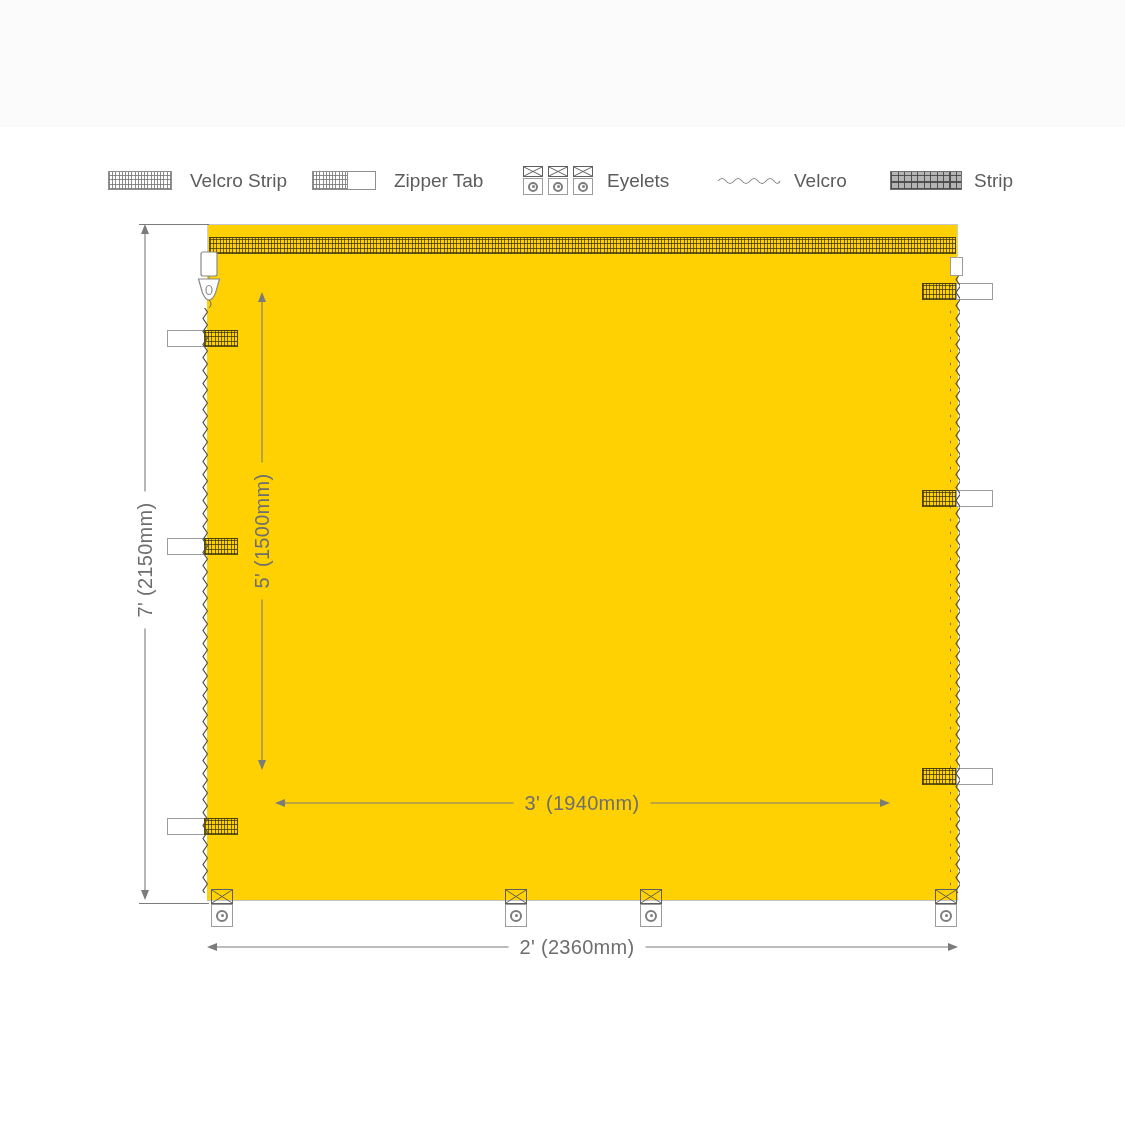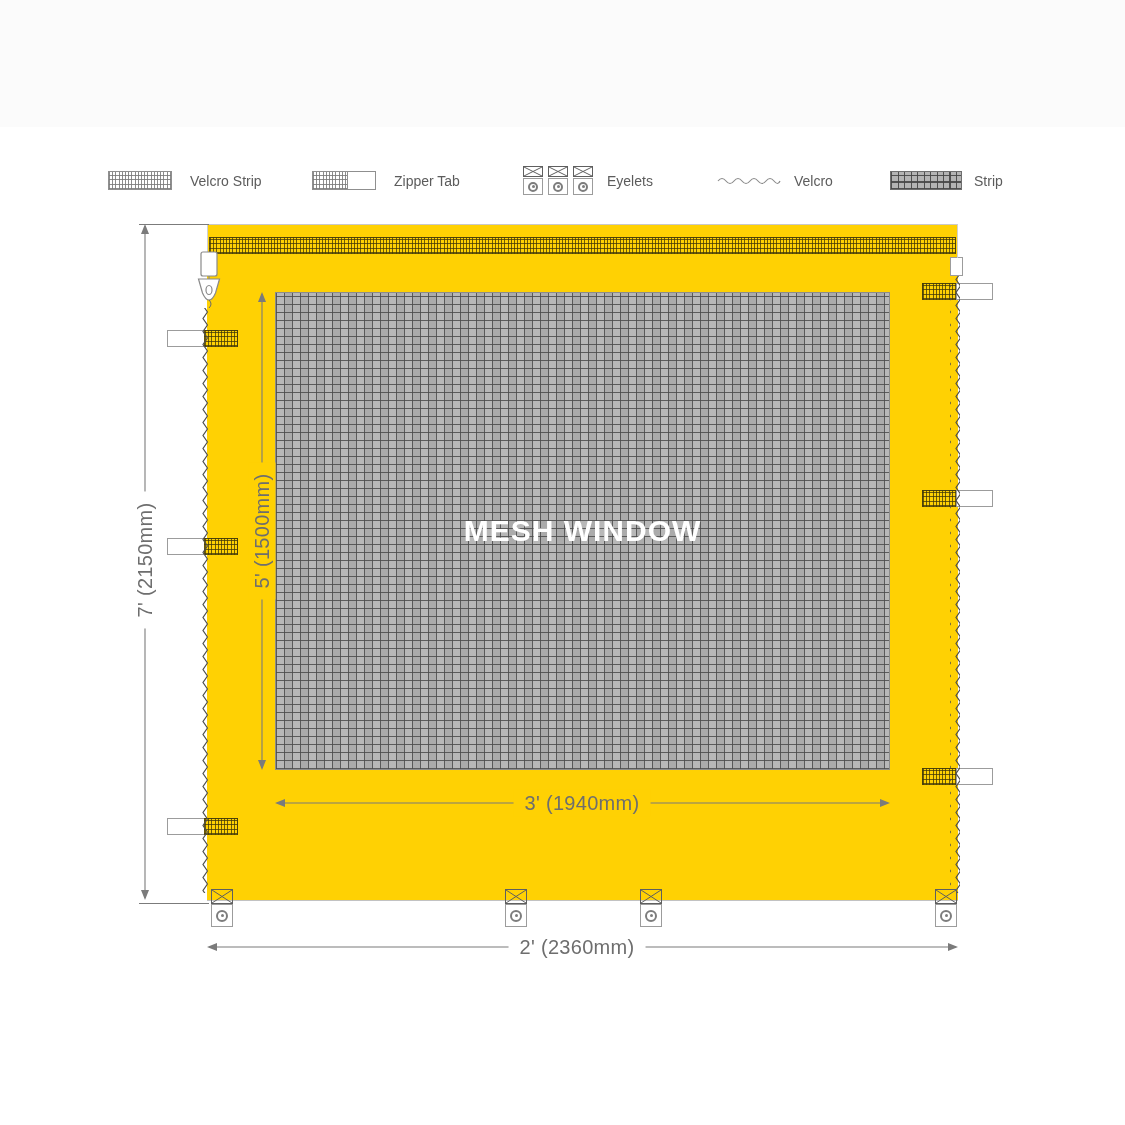--- a/index.html
+++ b/index.html
@@ -2,21 +2,21 @@
 <html style="--fabric: #FFD103; --mesh-base: #B4B4B4; --mesh-line: #6F6F6F; --dim-line: #7B7B7B; --text-gray: #5C5C5C;"><head>
 <meta charset="utf-8">
 <style>
   html,body{margin:0;padding:0;background:#fff;}
   .stage{position:relative;width:1125px;height:1125px;background:#fff;overflow:hidden;
          font-family:"Liberation Sans",sans-serif;}
   .topband{position:absolute;left:0;top:0;width:1125px;height:127px;background:#fbfbfb;}
 
   
   .leglabel{position:absolute;top:170px;height:22px;line-height:22px;
-            font-size:14px;color:#5c5c5c;z-index:7;white-space:nowrap;}
+            font-size:19px;color:#5c5c5c;z-index:7;white-space:nowrap;}
   .swatch{position:absolute;top:171px;height:19px;box-sizing:border-box;z-index:6;}
   .hatch-w{background-color:#fff;border:1px solid #8f8f8f;
     background-image:
       repeating-linear-gradient(90deg, rgba(120,120,120,.85) 0 1px, transparent 1px 3.2px),
       repeating-linear-gradient(0deg, rgba(120,120,120,.85) 0 1px, transparent 1px 4.4px);}
   .tab-plain{background:#fff;border:1px solid #8f8f8f;box-sizing:border-box;}
   .mesh-bg{background-color:var(--mesh-base,#B4B4B4);
     background-image:
       repeating-linear-gradient(90deg, rgba(75,75,75,.85) 0 1.3px, transparent 1.3px 8px),
       repeating-linear-gradient(0deg, rgba(75,75,75,.85) 0 1.3px, transparent 1.3px 8px),
@@ -127,23 +127,20 @@
     <path d="M2,7 Q6,2 10,7 T18,7 T26,7 T34,7 T42,7 T50,7 T58,7 T64,7" fill="none" stroke="#8a8a8a" stroke-width="1.2"></path>
   </svg>
   <div class="leglabel" style="left:794px;">Velcro</div>
 
   <div class="swatch mesh-sw" style="left:890px;width:72px;"></div>
   <div class="leglabel" style="left:974px;">Strip</div>
 
   <div class="panel"></div>
   <div class="topstrip hatch-y"></div>
 
-  <div class="window mesh-bg">
-    <span class="window-label">MESH WINDOW</span>
-  </div>
 
   <div class="tabwhite" style="left:167px;top:330px;width:39px;"></div>
   <div class="tabhatch hatch-y" style="left:204px;top:330px;width:34px;"></div>
   <div class="tabwhite" style="left:167px;top:538px;width:39px;"></div>
   <div class="tabhatch hatch-y" style="left:204px;top:538px;width:34px;"></div>
   <div class="tabwhite" style="left:167px;top:818px;width:39px;"></div>
   <div class="tabhatch hatch-y" style="left:204px;top:818px;width:34px;"></div>
 
   <div class="tabhatch hatch-y" style="left:922px;top:283px;width:35px;"></div>
   <div class="tabwhite" style="left:956px;top:283px;width:37px;"></div>

